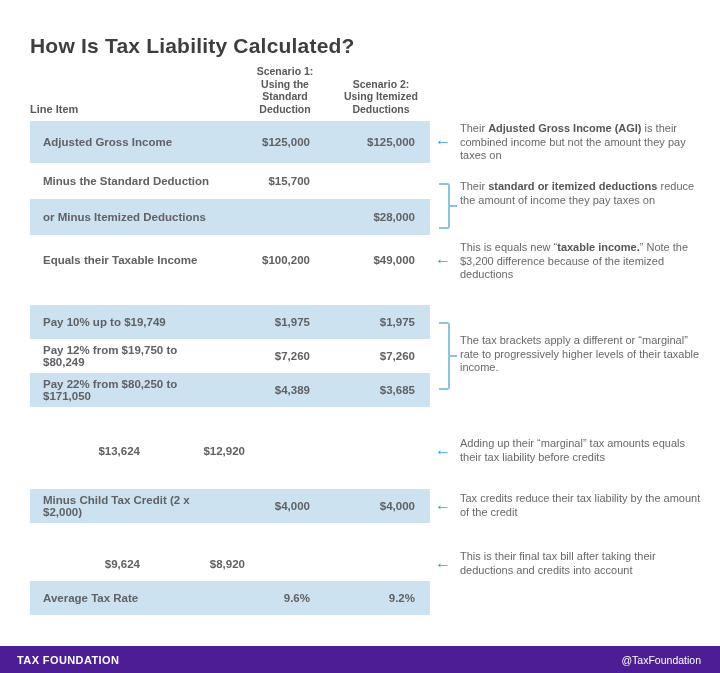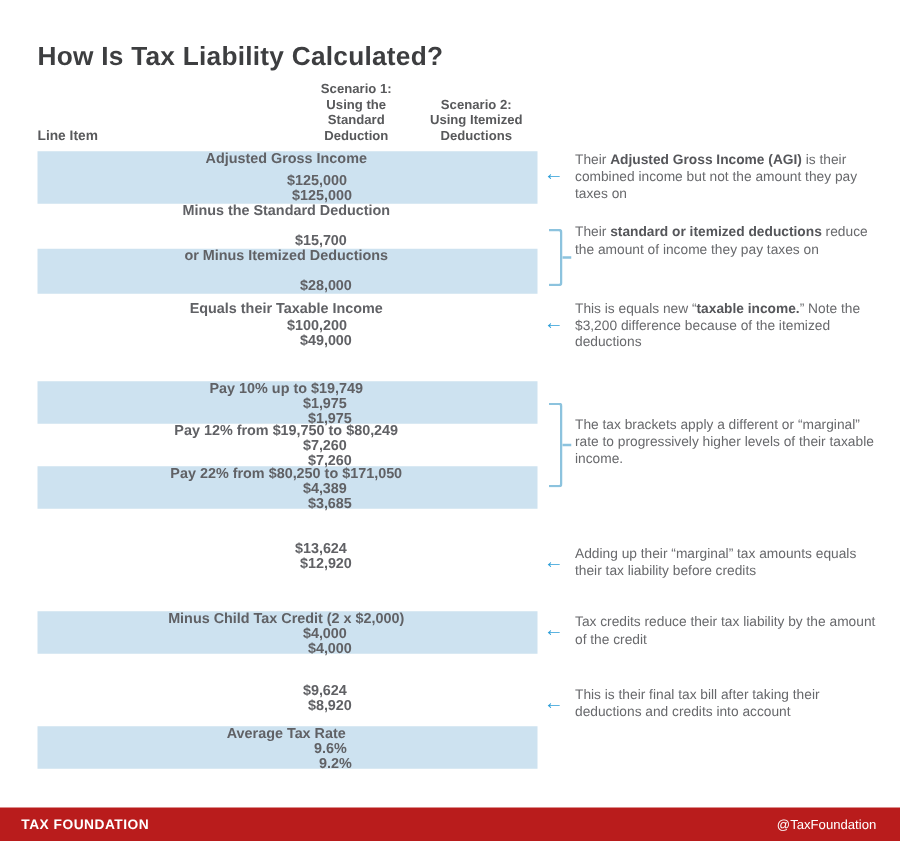--- a/index.html
+++ b/index.html
@@ -19,21 +19,21 @@
   .h-scenario{
     position:absolute;bottom:2px;font-size:10.5px;font-weight:bold;color:#58595b;
     text-align:center;white-space:pre-line;line-height:12.5px;
   }
   .h-s1{left:205px;width:100px;}
   .h-s2{left:298px;width:106px;}
   
   .tbl{position:absolute;left:30px;top:121px;width:400px;}
   .row{
     display:flex;align-items:center;padding:0 15px 0 13px;box-sizing:border-box;
-    font-size:11.5px;font-weight:bold;color:#606165;flex-direction:column;
+    font-size:11.5px;font-weight:bold;color:#606165;
   }
   .row .lbl{flex:1;text-align:left;}
   .row .v1{width:97px;text-align:right;}
   .row .v2{width:105px;text-align:right;}
   .shaded{background:#cde2f0;}
   .h42{height:42px}.h38{height:38px}.h36{height:36px}.h34{height:34px}
   .mt6{margin-top:6px}.mt20{margin-top:20px}.mt24{margin-top:24px}.mt26{margin-top:26px}
   
   .arrow{
     position:absolute;left:435px;width:20px;font-size:16px;line-height:14px;
@@ -48,21 +48,21 @@
     content:"";position:absolute;right:-9px;top:50%;margin-top:-1px;
     width:7px;height:2px;background:#8cc3de;
   }
   .ann{
     position:absolute;left:460px;width:245px;font-size:11px;line-height:13.5px;
     color:#68696c;
   }
   .ann b{color:#55565a;}
   
   .footer{
-    position:absolute;left:0;bottom:0;width:720px;height:27px;background:#b91c1c;
+    position:absolute;left:0;bottom:0;width:720px;height:27px;background:#4c1d95;
     display:flex;justify-content:space-between;align-items:center;
     padding:0 19px 0 17px;box-sizing:border-box;color:#ffffff;
   }
   .f-left{font-size:11px;font-weight:bold;letter-spacing:0.4px;}
   .f-right{font-size:10.5px;}
 </style>
 </head>
 <body>
 
 <h1 class="title">How Is Tax Liability Calculated?</h1>

